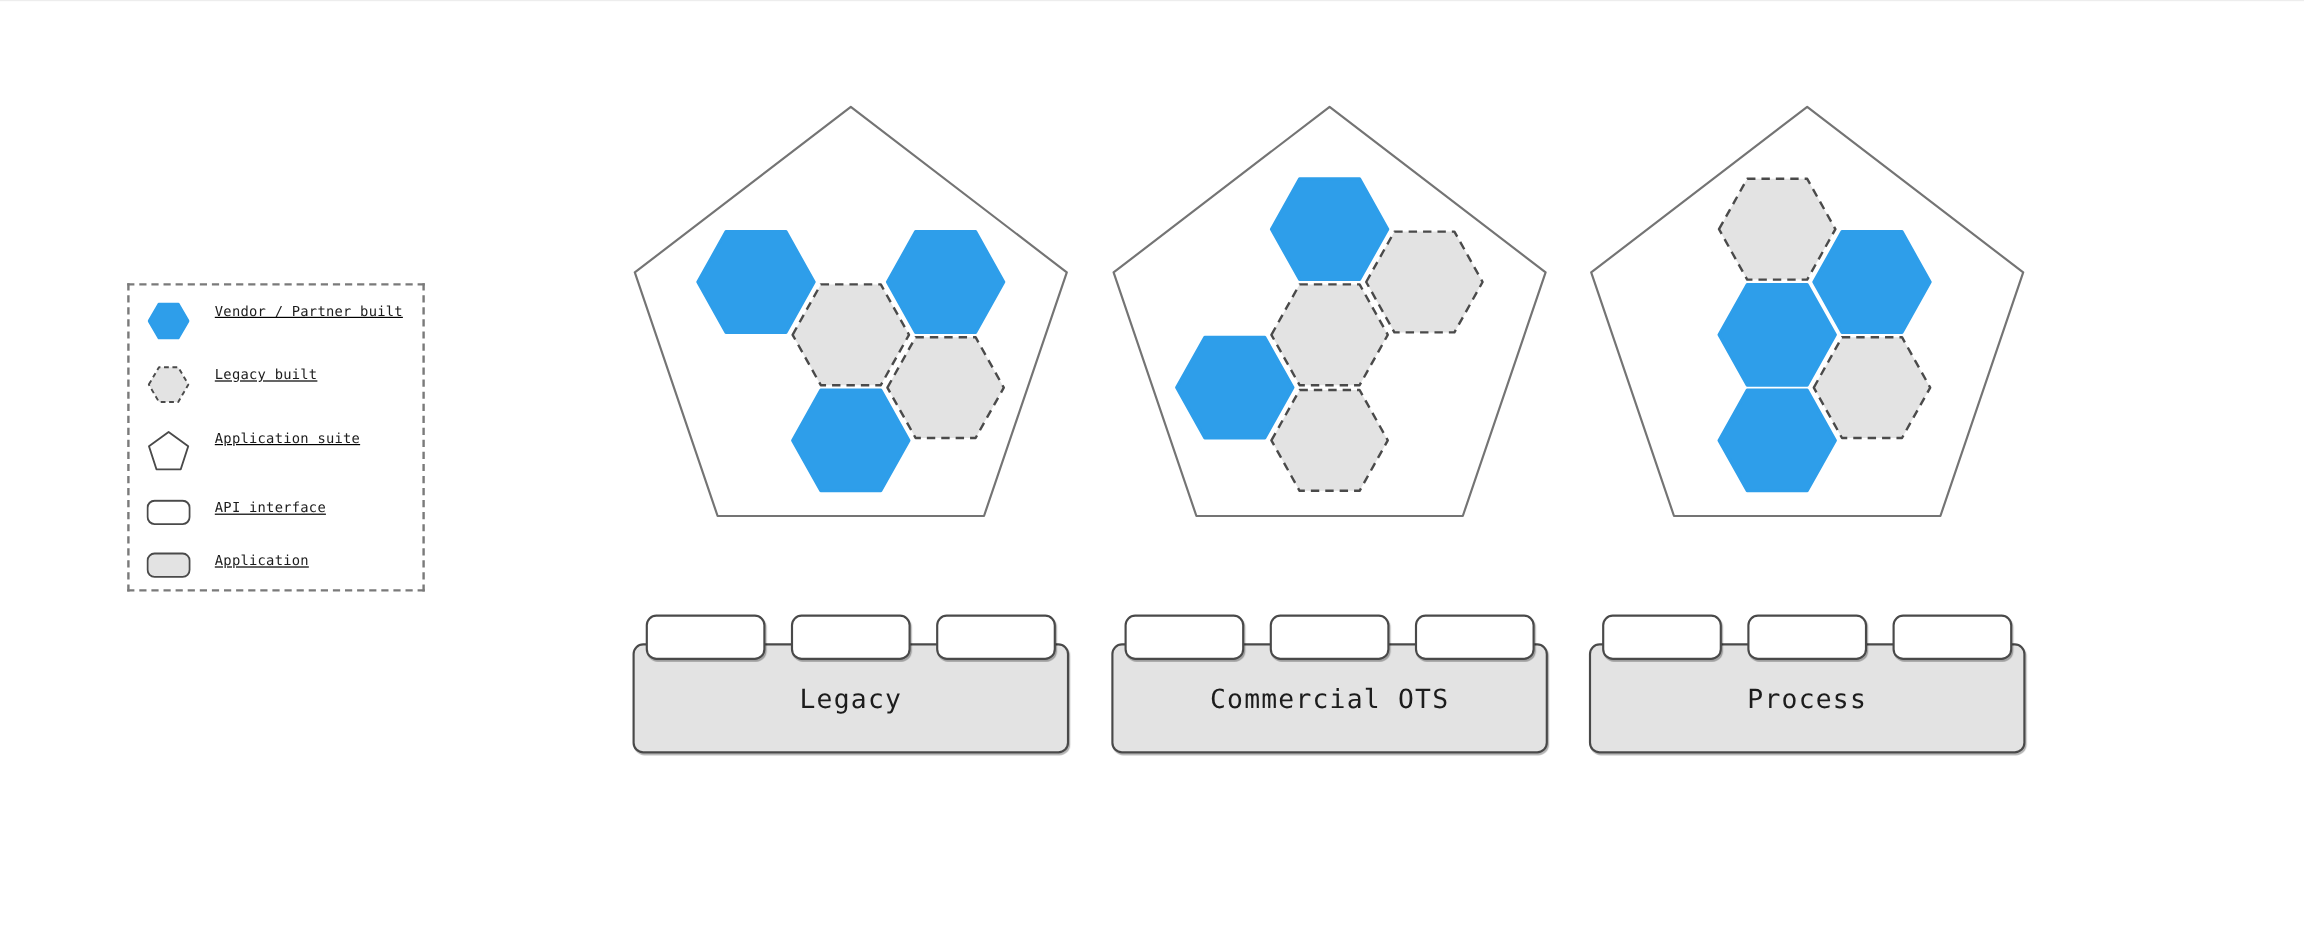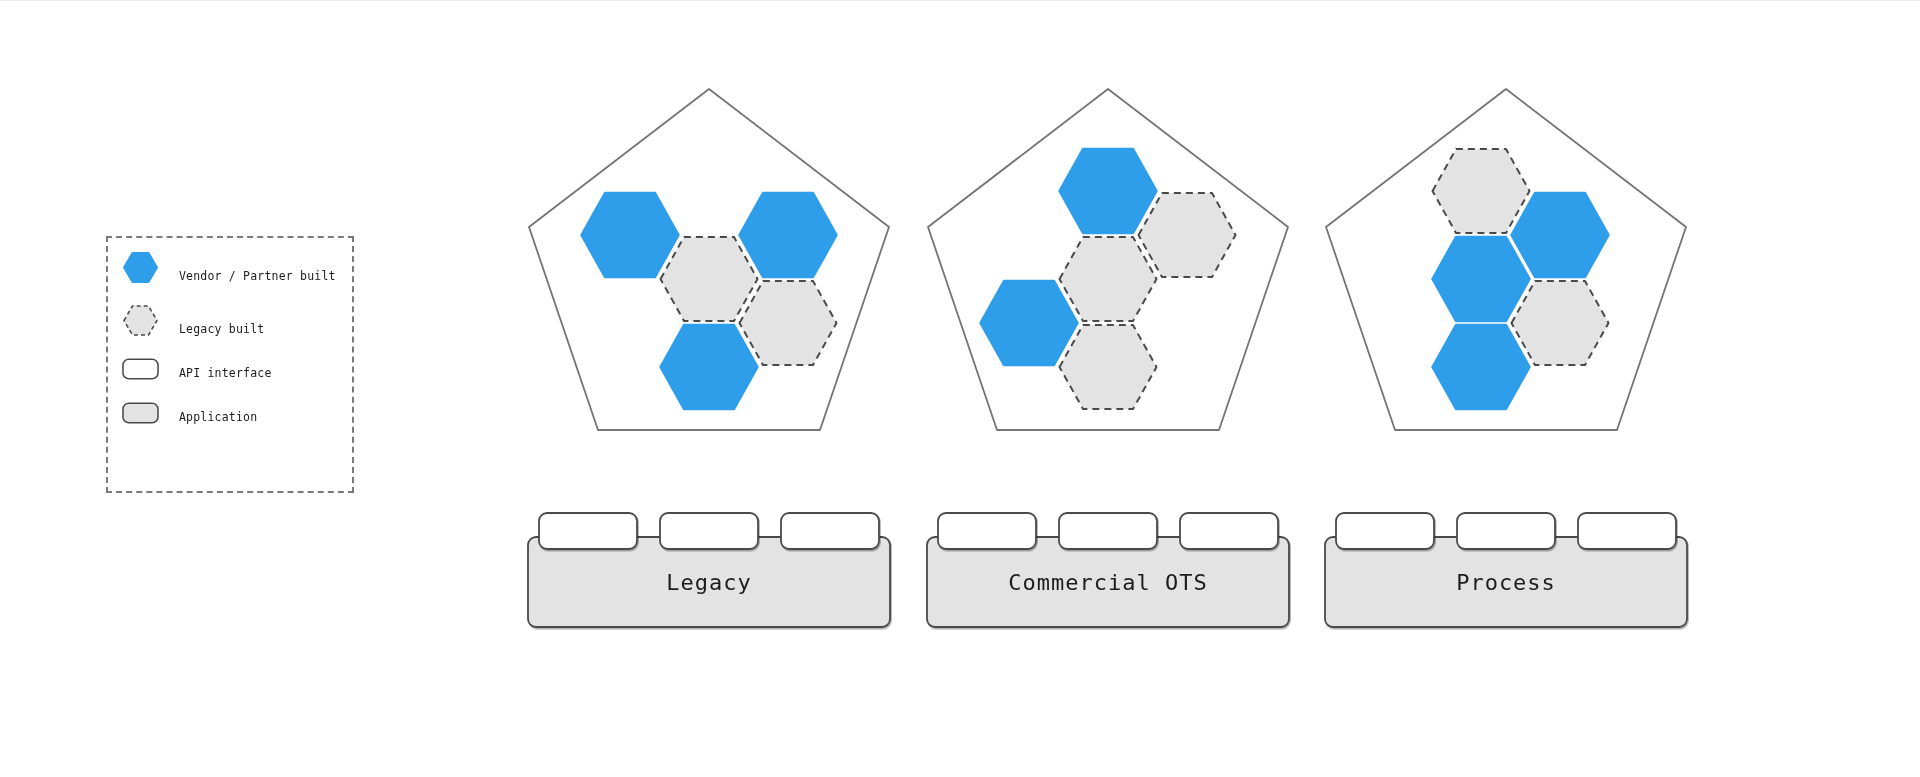--- a/index.html
+++ b/index.html
@@ -34,21 +34,22 @@
     height: 257px;
     box-sizing: border-box;
     border: 2px dashed var(--legend-border, #7a7a7a);
     display: flex;
     flex-direction: column;
     padding: 14px 0 0 14px;
     gap: 22px;
   }
   .legend-item {
     display: flex;
-    align-items: flex-end;
+    align-items: flex-start;
+    text-decoration: underline;
   }
   .legend-icon {
     width: 37px;
     display: flex;
     justify-content: center;
     align-items: center;
   }
   .legend-label {
     margin-left: 20px;
     font-family: "DejaVu Sans Mono", "Liberation Mono", monospace;
@@ -125,20 +126,28 @@
     <div class="legend-item">
       <span class="legend-icon">
         <svg width="35" height="31" viewBox="-1 -1 35 31">
           <polygon points="0,14.5 8.5,0 24.5,0 33,14.5 24.5,29 8.5,29" style="fill:var(--custom-built-gray,#E3E3E3);stroke:var(--outline-dark,#4A4A4A);stroke-width:1.6;stroke-linejoin:round;stroke-dasharray:4 3"></polygon>
         </svg>
       </span>
       <span class="legend-label">Legacy built</span>
     </div>
     <div class="legend-item">
       <span class="legend-icon">
+        <svg width="38" height="36" viewBox="0 0 38 36">
+          <polygon points="19,1.5 35.8,13.7 29.4,33.5 8.6,33.5 2.2,13.7" style="fill:#ffffff;stroke:var(--outline-dark,#4A4A4A);stroke-width:1.6;stroke-linejoin:round"></polygon>
+        </svg>
+      </span>
+      <span class="legend-label">Application suite</span>
+    </div>
+    <div class="legend-item">
+      <span class="legend-icon">
         <svg width="38" height="22" viewBox="0 0 38 22">
           <rect x="1" y="1" width="36" height="20" rx="6" style="fill:#ffffff;stroke:var(--outline-dark,#4A4A4A);stroke-width:1.6"></rect>
         </svg>
       </span>
       <span class="legend-label">API interface</span>
     </div>
     <div class="legend-item">
       <span class="legend-icon">
         <svg width="38" height="22" viewBox="0 0 38 22">
           <rect x="1" y="1" width="36" height="20" rx="6" style="fill:var(--application-gray,#E3E3E3);stroke:var(--outline-dark,#4A4A4A);stroke-width:1.6"></rect>

